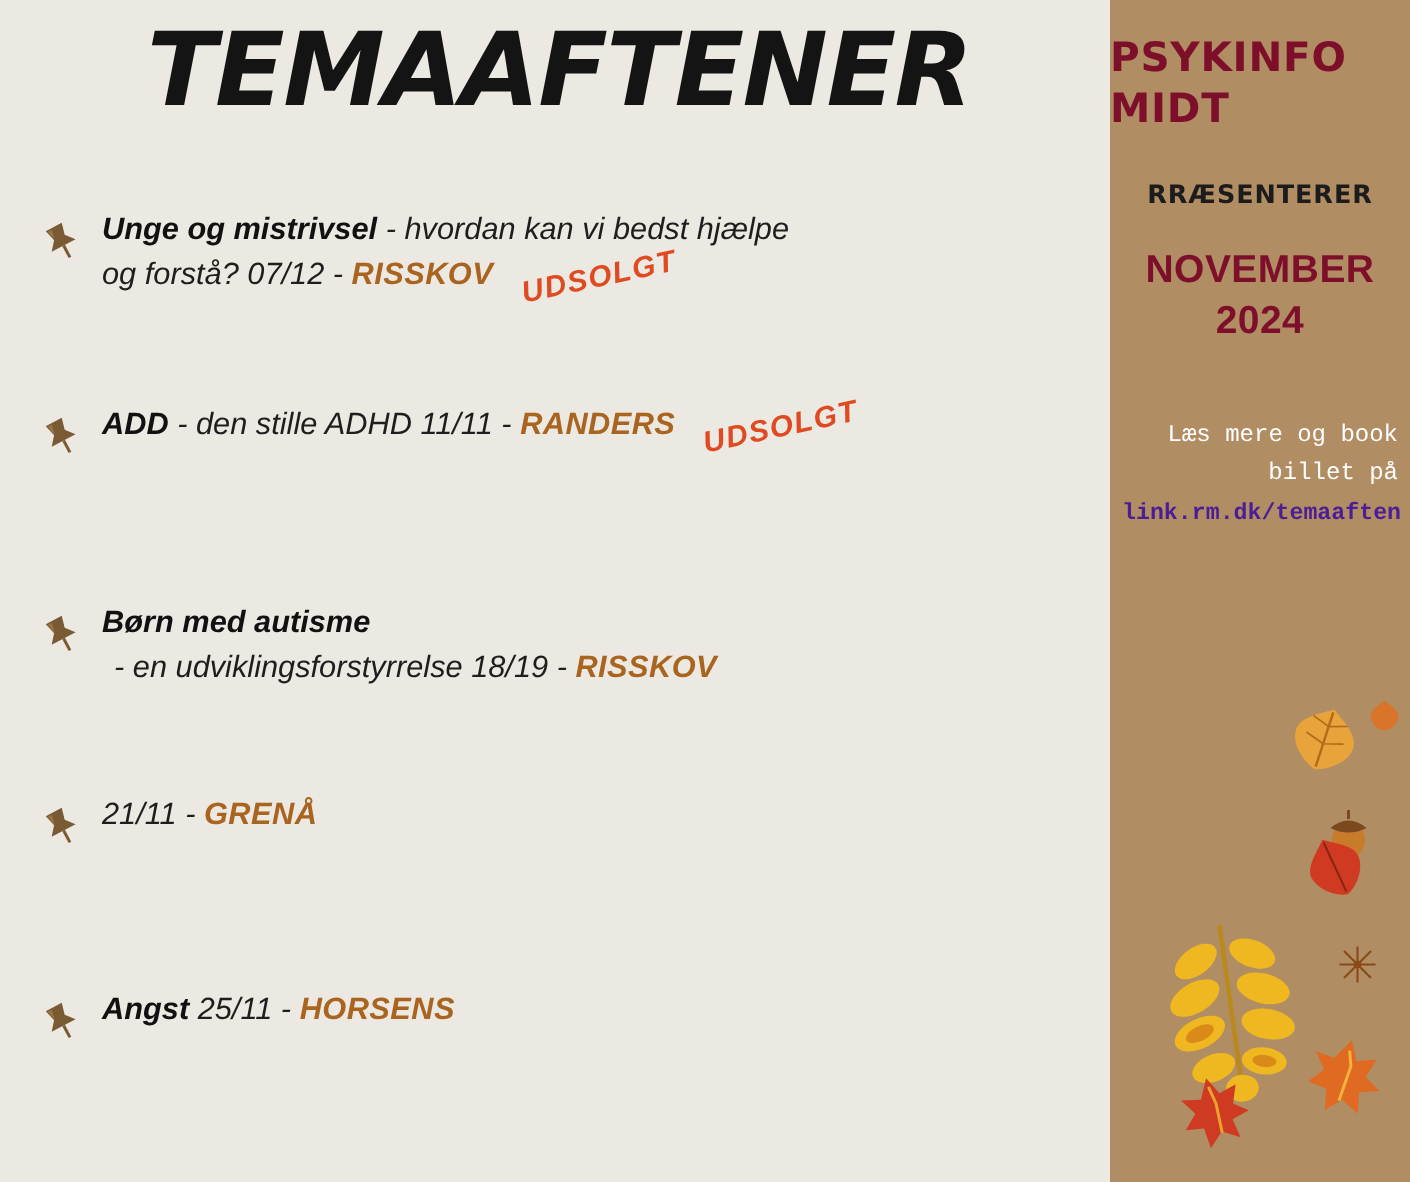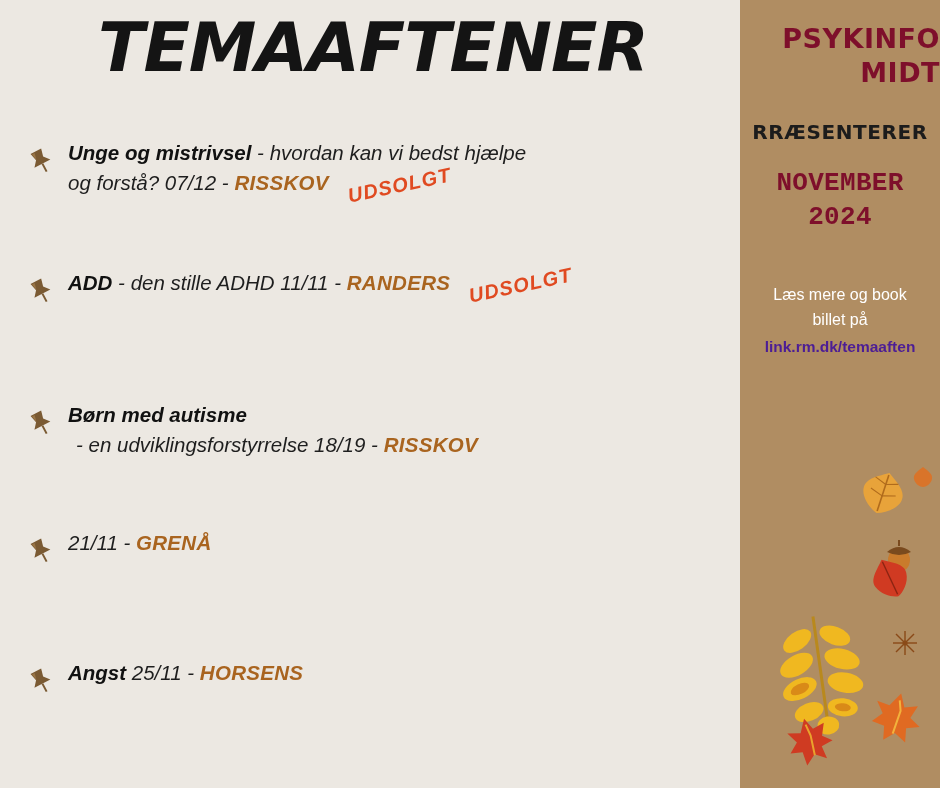--- a/index.html
+++ b/index.html
@@ -90,55 +90,56 @@
   }
   
   .right {
     position: relative;
     width: 200px;
     height: 788px;
     background: #b08d62;
     overflow: hidden;
   }
   .brand {
-    text-align: right;
+    text-align: left;
     color: #7e0f2b;
     font-family: "DejaVu Sans", sans-serif;
     font-weight: bold;
     font-size: 27px;
     line-height: 34px;
     margin-top: 22px;
     letter-spacing: 0.5px;
   }
   .presents {
     text-align: center;
     color: #1c1c1c;
     font-family: "DejaVu Sans", sans-serif;
     font-weight: bold;
-    font-size: 20px;
+    font-size: 17px;
     letter-spacing: 0.6px;
     margin-top: 30px;
   }
   .month {
     text-align: center;
     color: #7e0f2b;
-    font-family: Liberation Mono, monospace;
+    font-family: Liberation Sans, sans-serif;
     font-weight: bold;
     font-size: 26px;
     line-height: 34px;
     margin-top: 22px;
     letter-spacing: 0.3px;
   }
   .booking {
-    text-align: center;
+    text-align: right;
     color: #ffffff;
     font-size: 16px;
     line-height: 25px;
     margin-top: 48px;
     padding: 0 8px;
+    font-family: Liberation Mono, monospace;
   }
   .booking .link {
     color: #4c1d95;
     font-weight: bold;
     font-size: 15.5px;
     display: block;
     margin-top: 2px;
   }
   .leaf {
     position: absolute;

